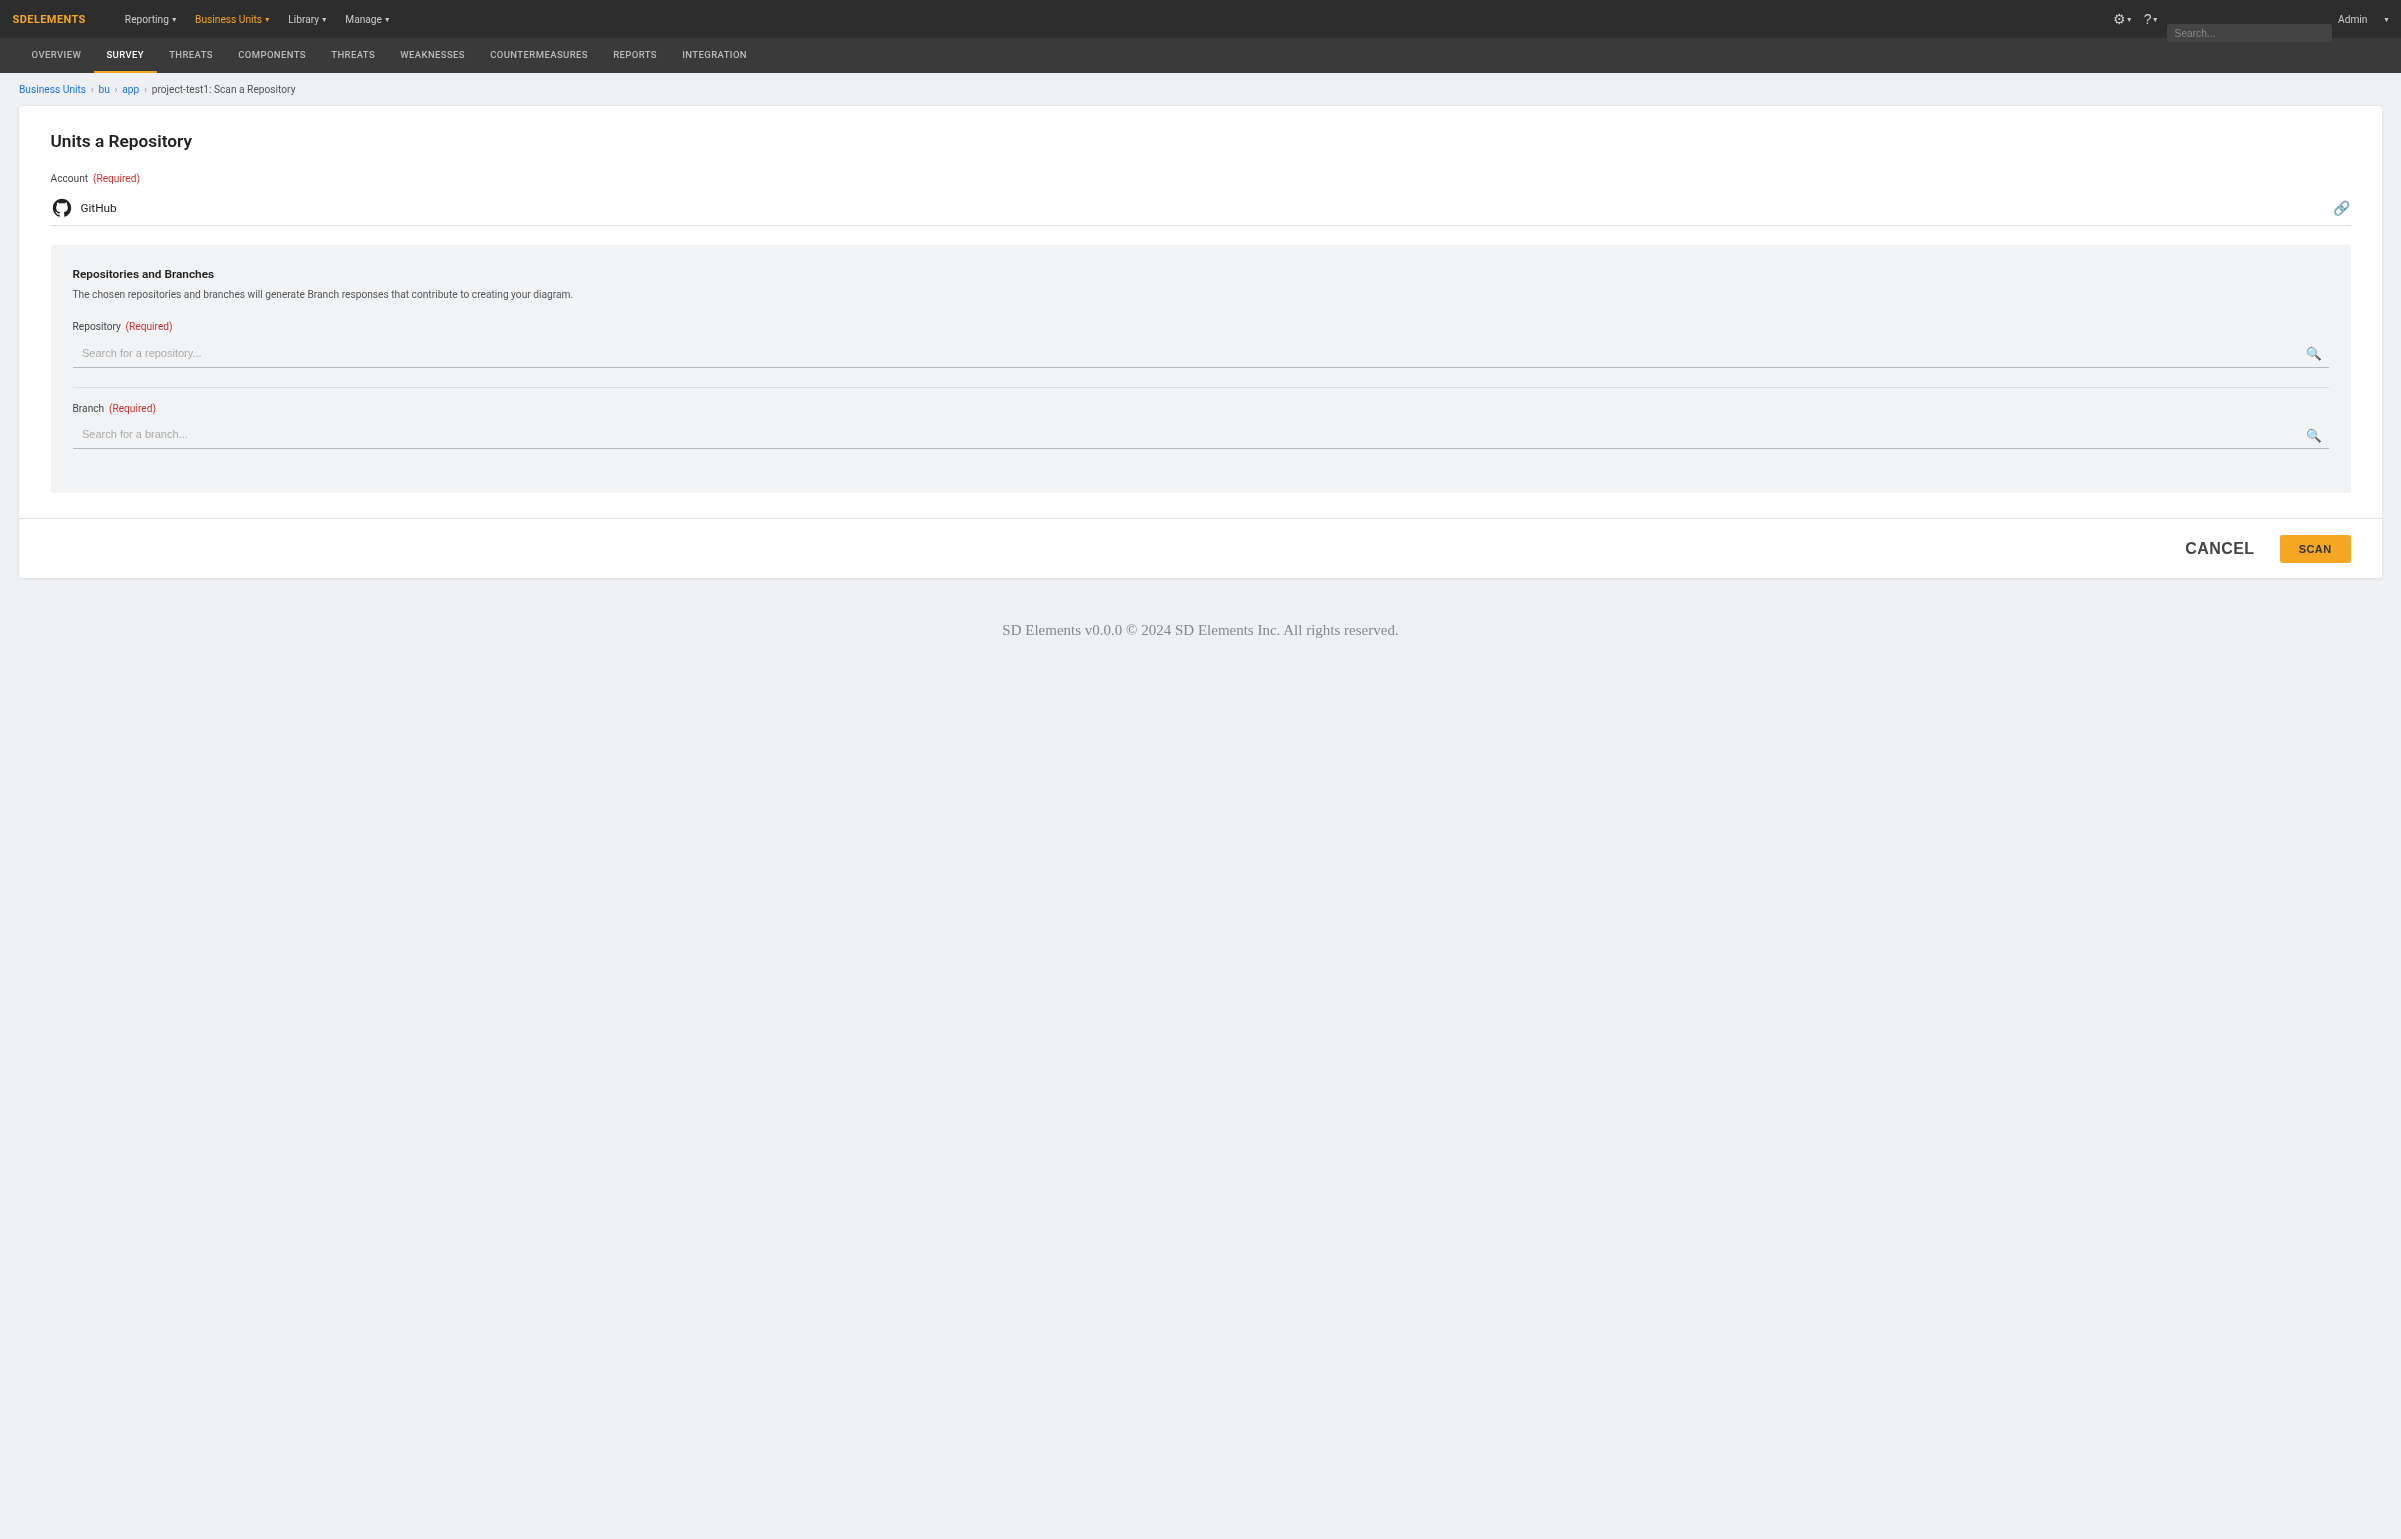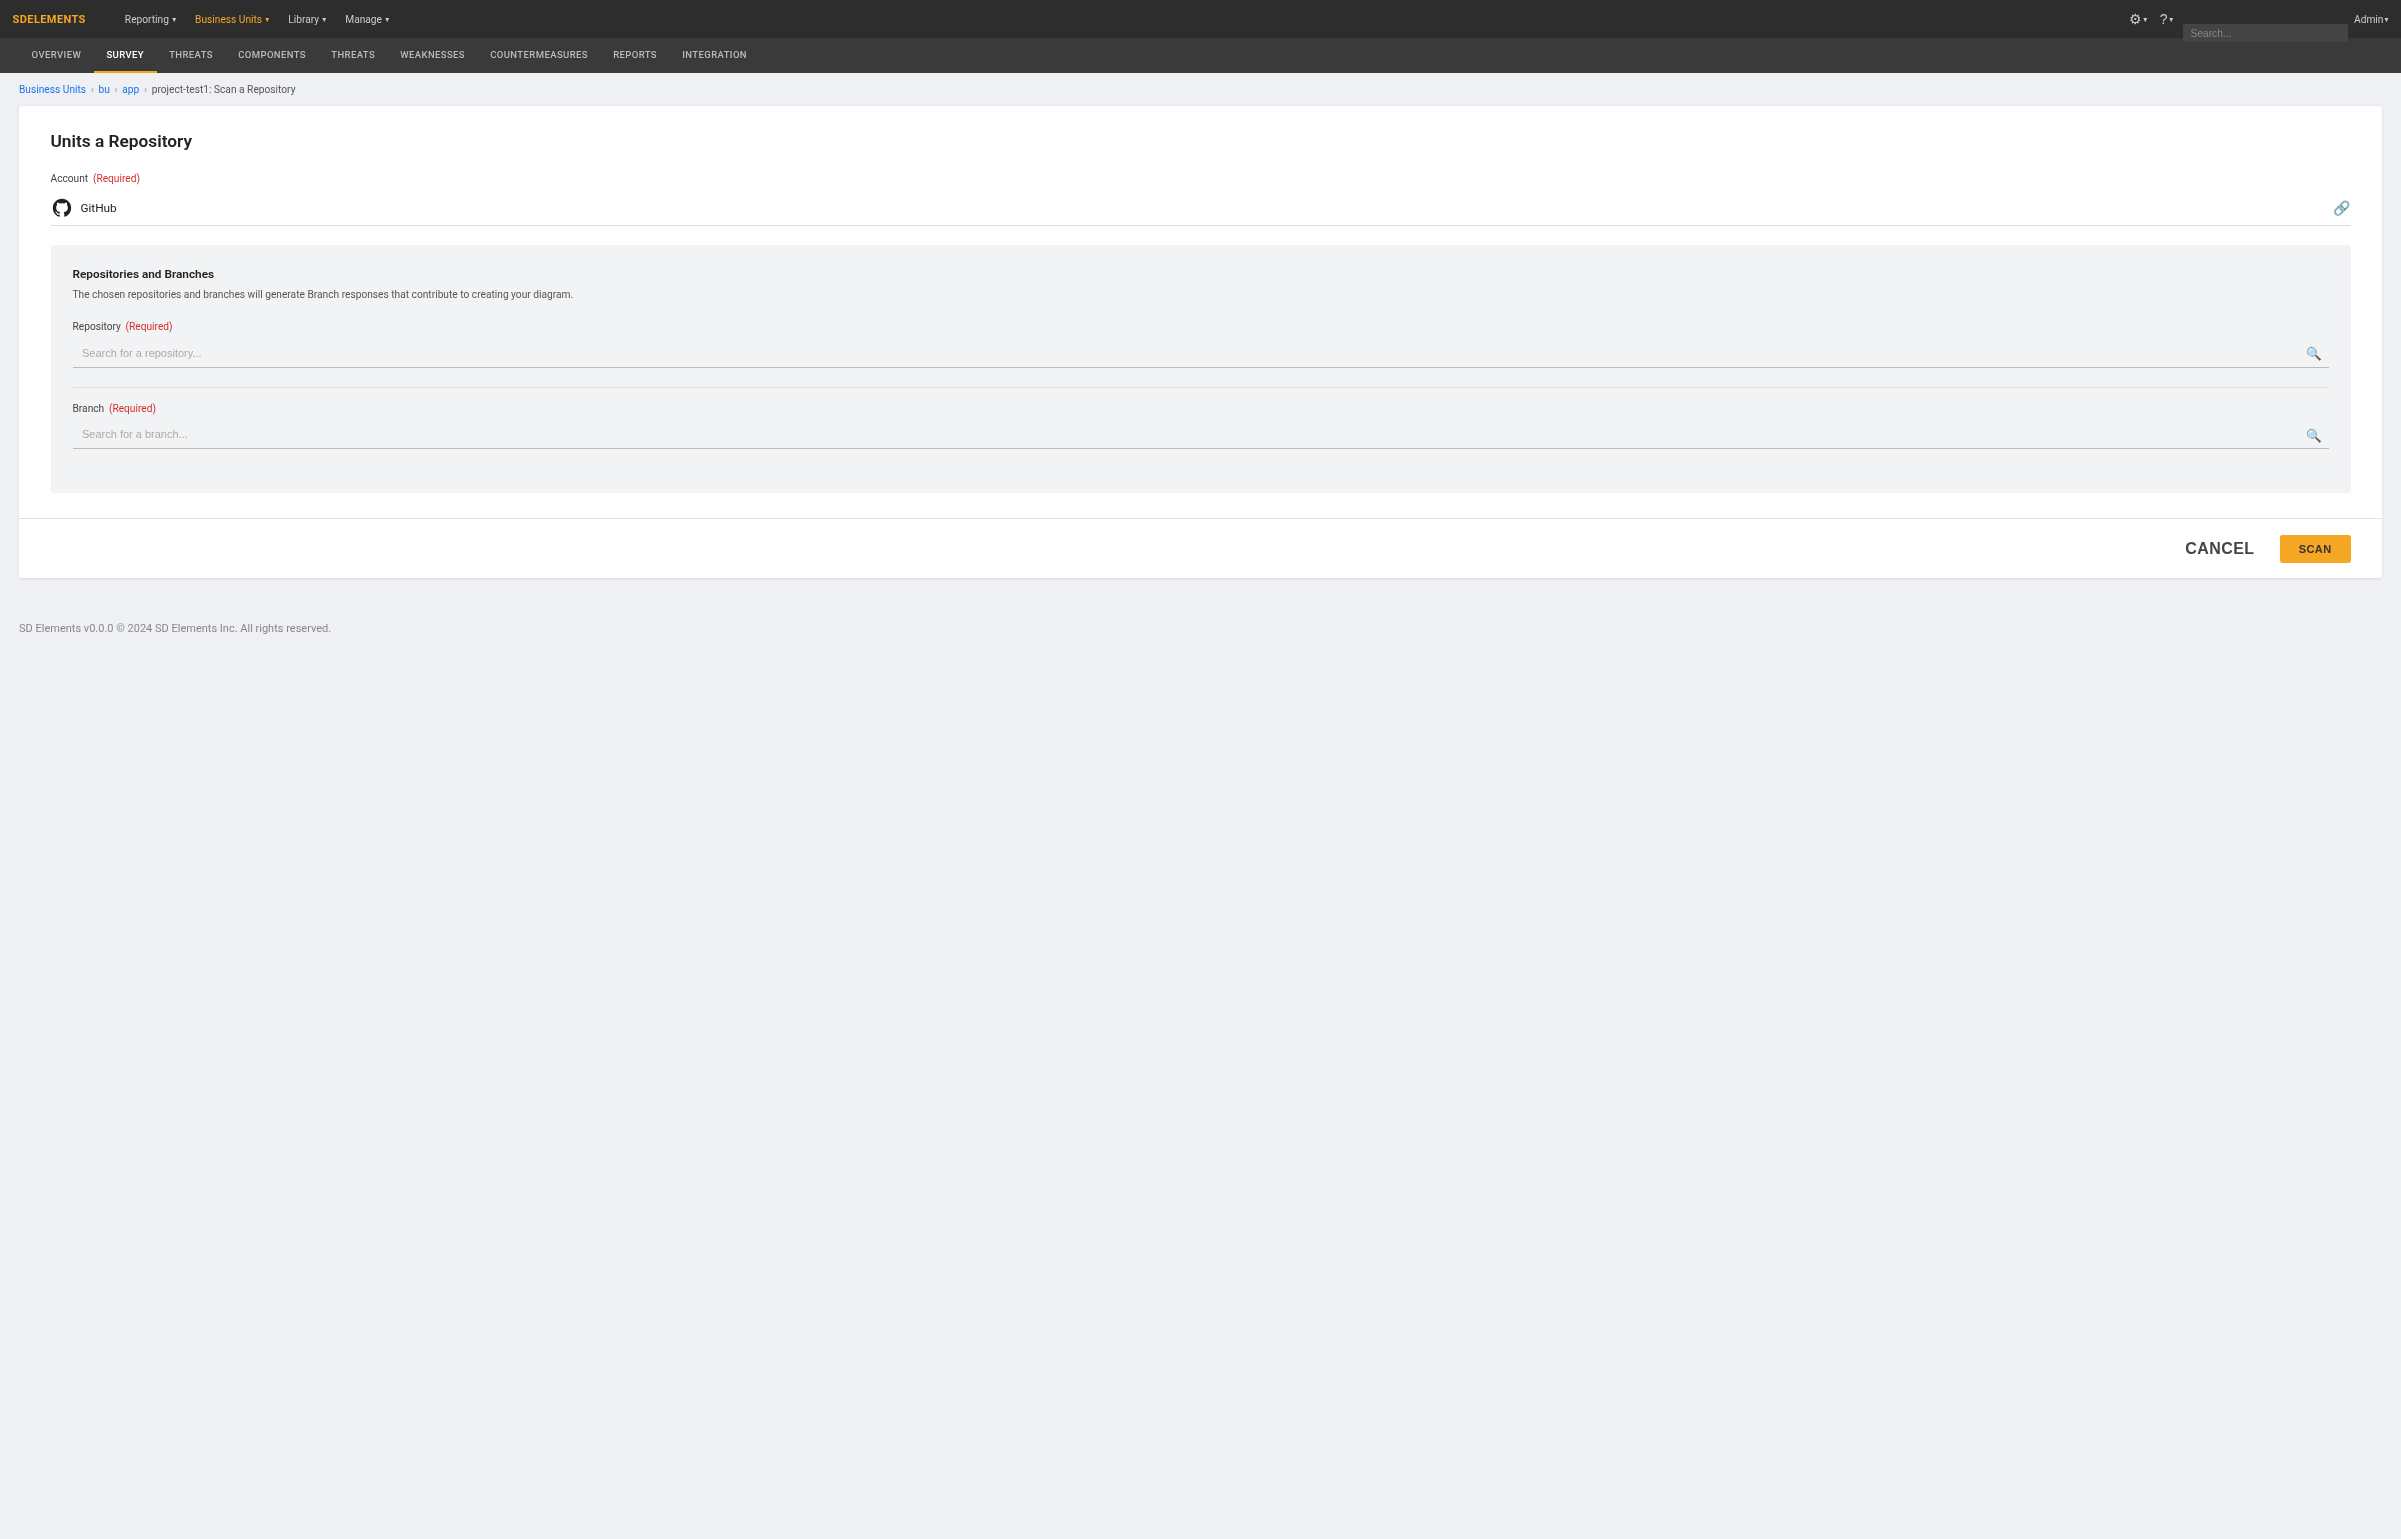--- a/index.html
+++ b/index.html
@@ -61,21 +61,21 @@
       width: 165px;
       outline: none;
       margin-top: 28px;
     }
     .search-box::placeholder { color: #888; }
     .admin-btn {
       color: #ccc;
       font-size: 10.2px;
       display: flex;
       align-items: center;
-      gap: 1px;
+      gap: 17px;
       cursor: pointer;
     }
 
     
     .second-nav {
       background: #3a3a3a;
       display: flex;
       align-items: center;
       padding: 0 19px;
       height: 35px;
@@ -242,24 +242,25 @@
       font-size: 11px;
       font-weight: 700;
       cursor: pointer;
       padding: 7.9px 19px;
       border-radius: 2.4px;
       letter-spacing: 0.4px;
     }
 
     
     .page-footer {
-      text-align: left;
+      text-align: center;
       padding: 12.6px 19px;
-      font-size: 11px;
+      font-size: 15px;
       color: #888;
+      font-family: Liberation Serif, serif;
     }
   </style>
 </head>
 <body>
 
 <nav class="top-nav">
   <div class="logo">
     <span>SD</span><span>ELEMENTS</span>
   </div>
 

